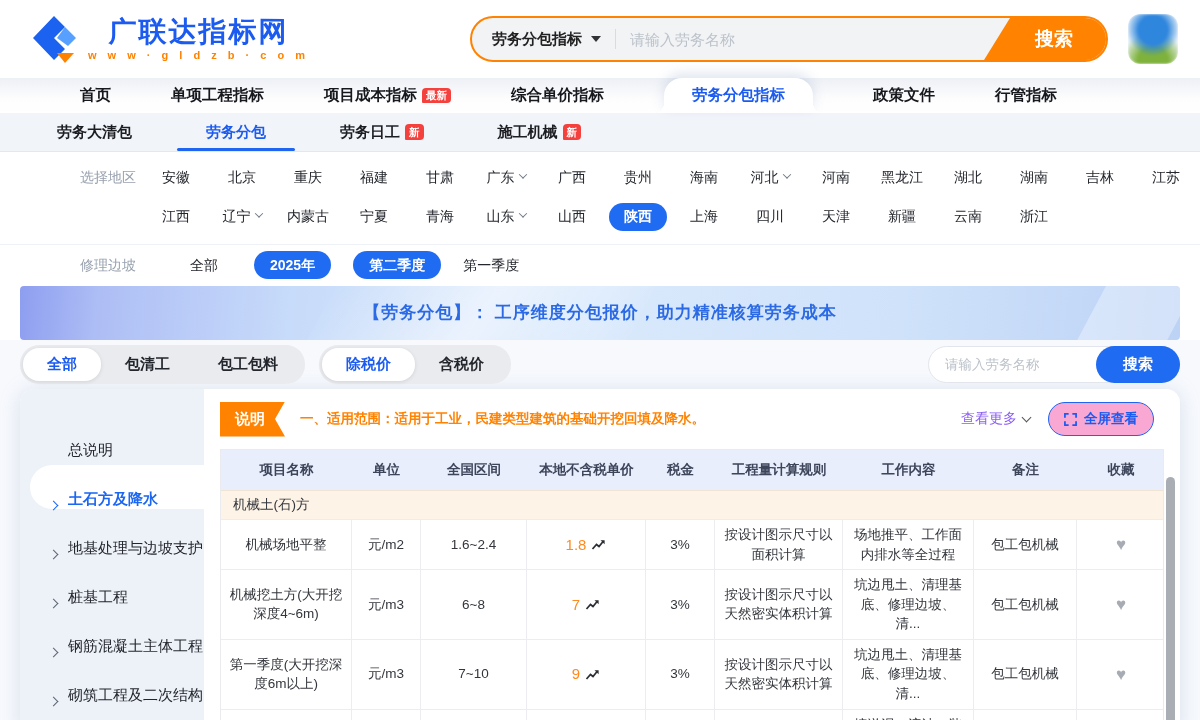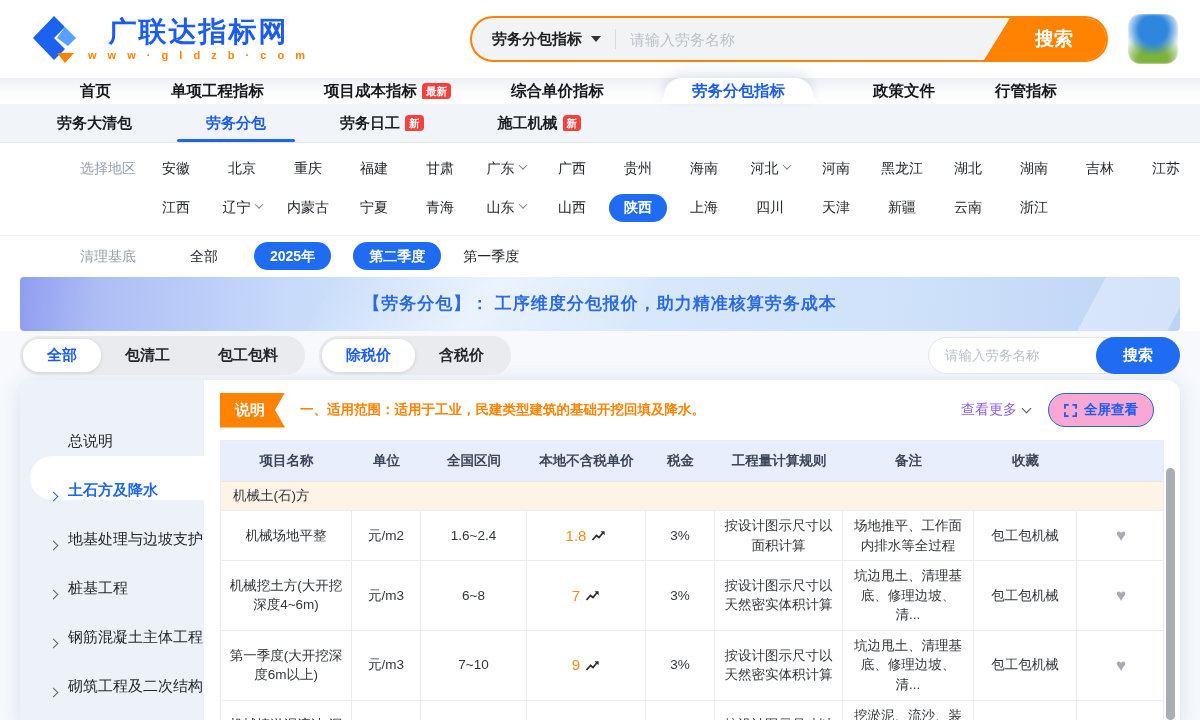--- a/index.html
+++ b/index.html
@@ -24,21 +24,21 @@
     color:#fff; font-size:19px; font-weight:bold; cursor:pointer; clip-path:polygon(26px 0,100% 0,100% 100%,0 100%);
     padding-left:18px; }
   .avatar { width:50px; height:50px; border-radius:12px; overflow:hidden;
     background:linear-gradient(180deg,#bcd9f2 0%,#playerb 0) ,#fff; position:relative; }
   .avatar i { position:absolute; inset:0; border-radius:12px;
     background:radial-gradient(circle at 50% 32%, #2e86dd 0 34%, rgba(46,134,221,0) 62%),
                radial-gradient(circle at 50% 95%, #7fb23c 0 28%, rgba(127,178,60,0) 58%),
                linear-gradient(180deg,#cfe3f5 0%,#e8f1f8 60%,#dcecd2 100%); filter:blur(1px); }
 
   
-  .nav { height:26px; background:linear-gradient(180deg,#edf0f5 0%,#fdfdfe 60%,#ffffff 100%);
+  .nav { height:35px; background:linear-gradient(180deg,#edf0f5 0%,#fdfdfe 60%,#ffffff 100%);
     display:flex; align-items:stretch; padding-left:80px; }
   .nav-item { display:flex; align-items:center; gap:5px; margin-right:60px; font-size:15.5px; font-weight:bold; color:#16181d; cursor:pointer; white-space:nowrap; position:relative; }
   .nav-item.active { background:#fff; color:#1b5bf0; padding:0 28px; border-radius:18px 18px 0 0;
     box-shadow:0 -5px 12px rgba(120,140,180,.22); }
   .nav-item.active::before, .nav-item.active::after { content:""; position:absolute; bottom:0; width:10px; height:10px; }
   .nav-item.active::before { left:-10px; background:radial-gradient(circle at 0 0, rgba(0,0,0,0) 10px, #fff 10px); }
   .nav-item.active::after  { right:-10px; background:radial-gradient(circle at 100% 0, rgba(0,0,0,0) 10px, #fff 10px); }
   .badge-red { background:#f5413d; color:#fff; font-size:10.5px; font-weight:bold; line-height:1; padding:2.5px 4px; border-radius:4px 4px 4px 1px; }
 
   
@@ -290,21 +290,21 @@
       <div class="region-item">
         <span>云南</span>
       </div>
       <div class="region-item">
         <span>浙江</span>
       </div>
     </div>
 </div>
 
 <div class="time-row">
-  <span class="time-label">清理基底</span>
+  <span class="time-label">修理边坡</span>
   <span id="time-options"><span class="time-opt">全部</span><span class="time-opt selected">2025年</span><span class="time-opt selected">第二季度</span><span class="time-opt">第一季度</span></span>
 </div>
 
 <div class="banner">
   <div class="banner-text">【劳务分包】： 工序维度分包报价，助力精准核算劳务成本</div>
 </div>
 
 <div class="lower">
   <div class="filter-row">
     <div class="seg-group" id="seg-scope">
@@ -370,20 +370,21 @@
       </div>
 
       <div class="table" id="price-table">
           <div class="t-row t-head">
             <div class="t-cell">项目名称</div>
             <div class="t-cell">单位</div>
             <div class="t-cell">全国区间</div>
             <div class="t-cell">本地不含税单价</div>
             <div class="t-cell">税金</div>
             <div class="t-cell">工程量计算规则</div>
+            <div class="t-cell">工作内容</div>
             <div class="t-cell">备注</div>
             <div class="t-cell">收藏</div>
           </div>
           <div class="t-group">机械土(石)方</div>
           <div class="t-row data">
             <div class="t-cell left">机械场地平整</div>
             <div class="t-cell">元/m2</div>
             <div class="t-cell">1.6~2.4</div>
             <div class="t-cell">
               <span class="price">1.8</span>

